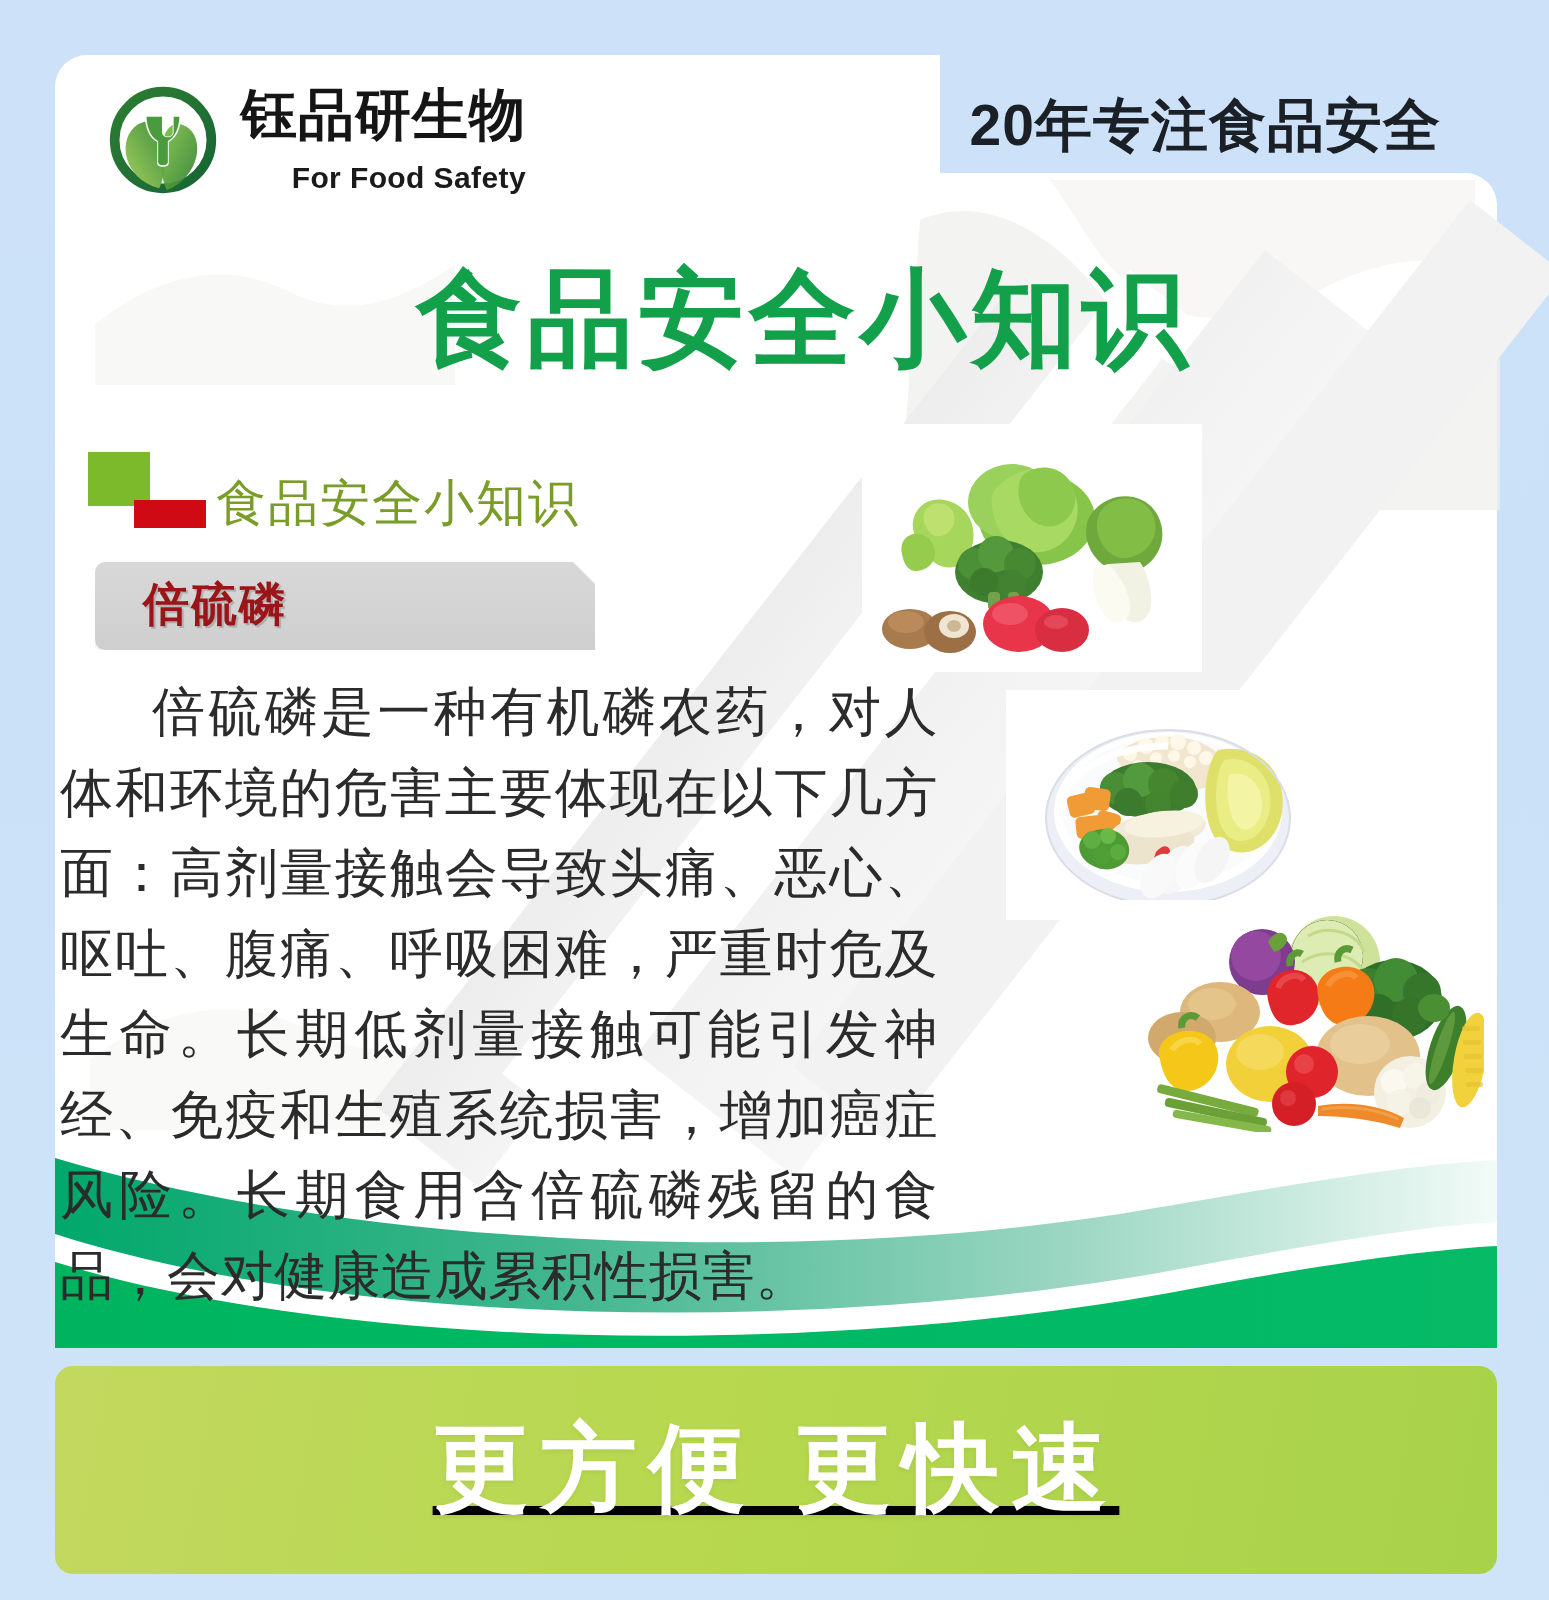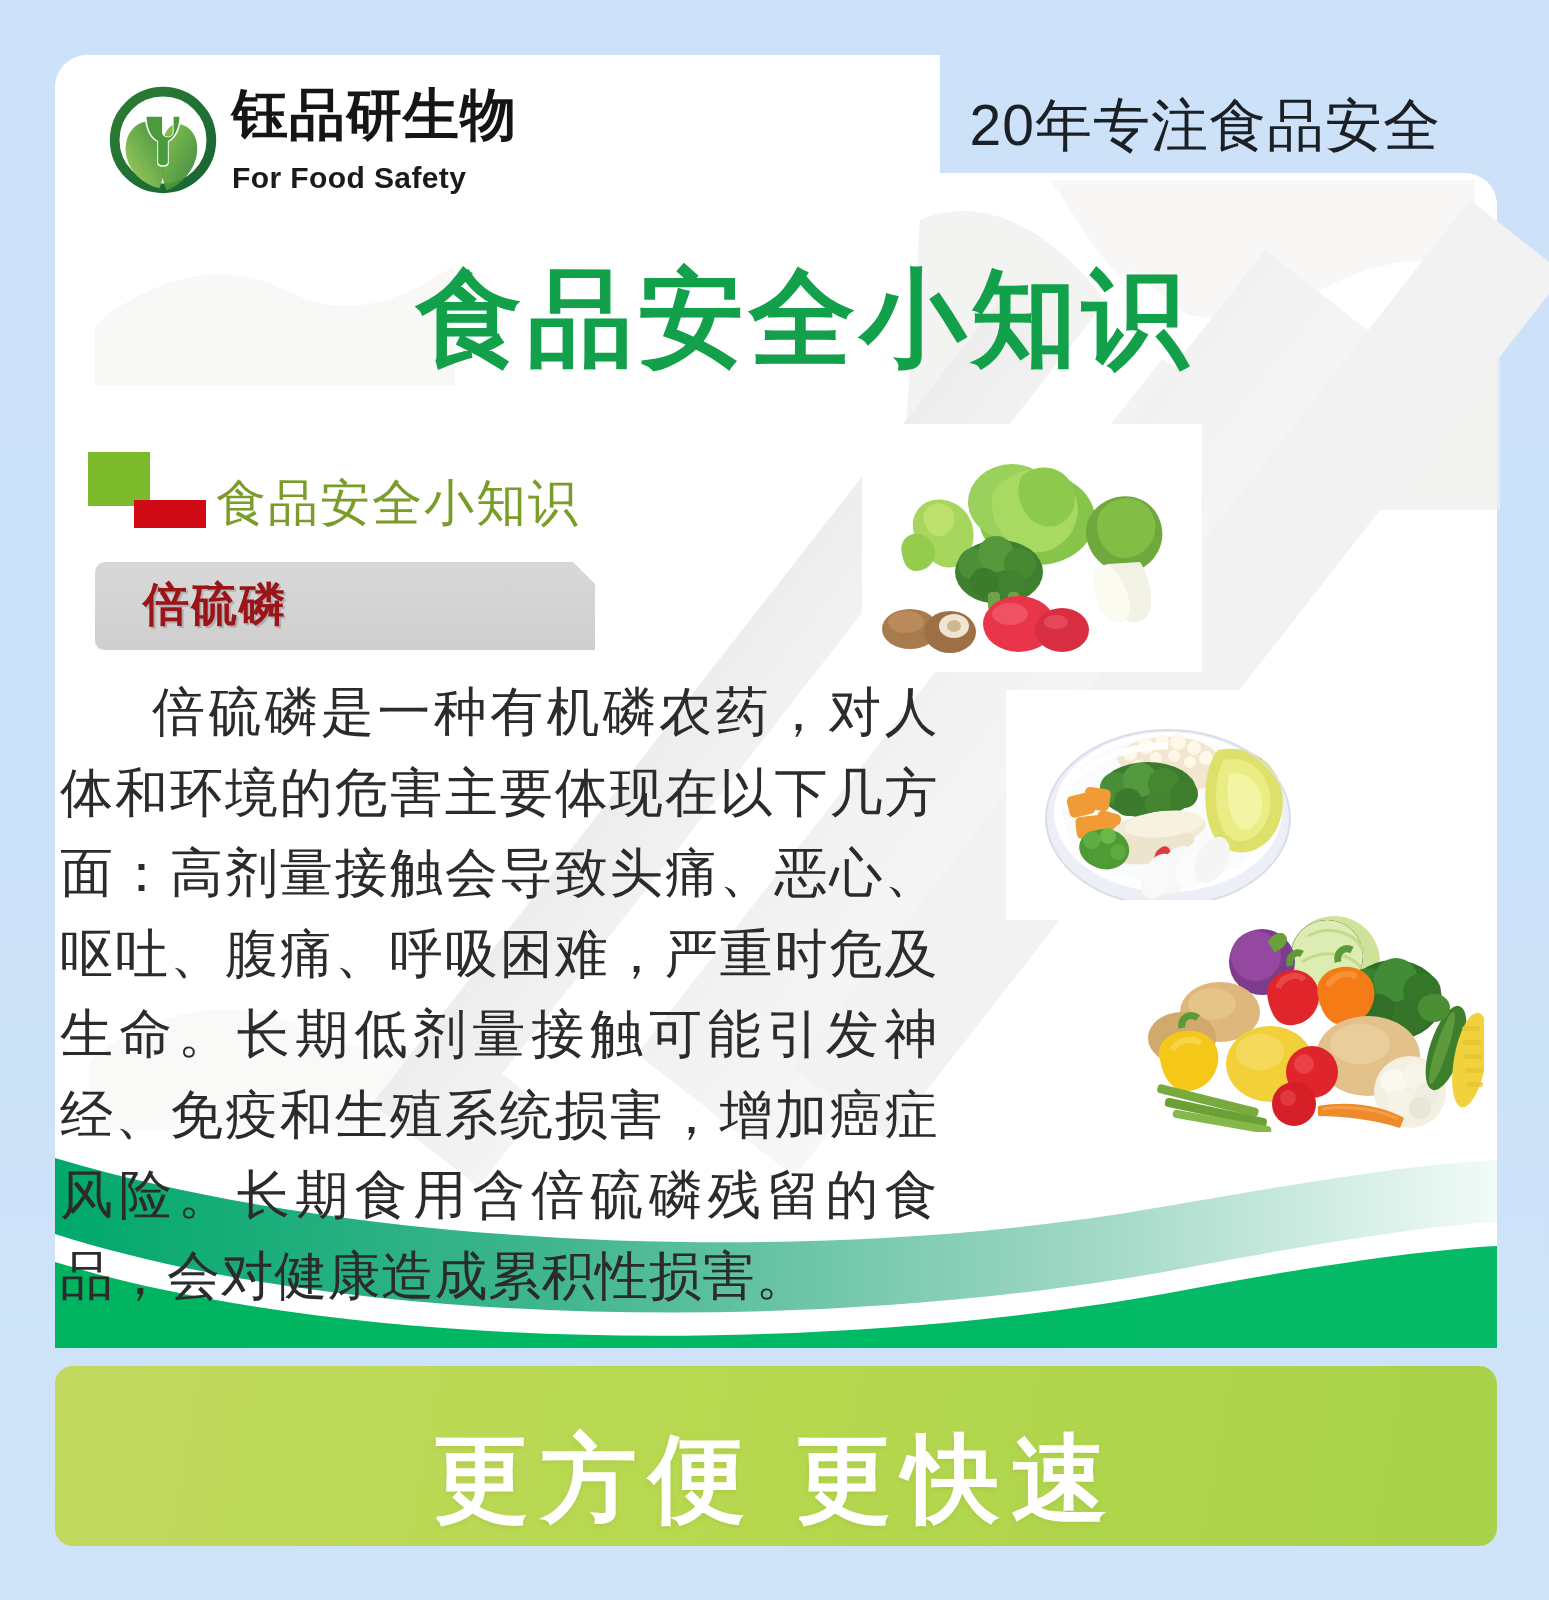--- a/index.html
+++ b/index.html
@@ -24,21 +24,21 @@
     background: linear-gradient(180deg, #cde2f8 0%, #cbe1f7 45%, #cfe4f9 100%);
     overflow: hidden;
   }
 
   
   .tagline {
     position: absolute;
     right: 108px;
     top: 88px;
     font-size: 57px;
-    font-weight: 400;
+    font-weight: 700;
     color: #1b2026;
     letter-spacing: 1px;
     white-space: nowrap;
     z-index: 40;
   }
 
   
   .card {
     position: absolute;
     left: 55px;
@@ -109,22 +109,23 @@
     pointer-events: none;
   }
 
   
   .logo-wrap {
     position: absolute;
     left: 105px;
     top: 82px;
     display: flex;
     align-items: center;
-    gap: 11px;
+    gap: 20px;
     z-index: 20;
+    text-align: right;
   }
   .logo-mark {
     width: 116px;
     height: 116px;
     flex: none;
   }
   .logo-text {
     display: flex;
     flex-direction: column;
     justify-content: center;
@@ -300,27 +301,28 @@
     z-index: 18;
   }
   .waves svg { display:block; width:100%; height:100%; }
 
   
   .bottom-banner {
     position: absolute;
     left: 55px;
     top: 1366px;
     width: 1442px;
-    height: 180px;
+    height: 208px;
     background: linear-gradient(100deg, #c2d85f 0%, #b7d84f 45%, #a8d24a 100%);
     border-radius: 18px;
     z-index: 30;
     display: flex;
-    align-items: flex-end;
+    align-items: center;
     justify-content: center;
+    text-decoration: underline;
   }
   .bottom-banner-text {
     font-size: 96px;
     font-weight: 900;
     color: #ffffff;
     letter-spacing: 12px;
     white-space: nowrap;
     text-shadow: 0 2px 4px rgba(120,150,40,.18);
   }
 </style>

